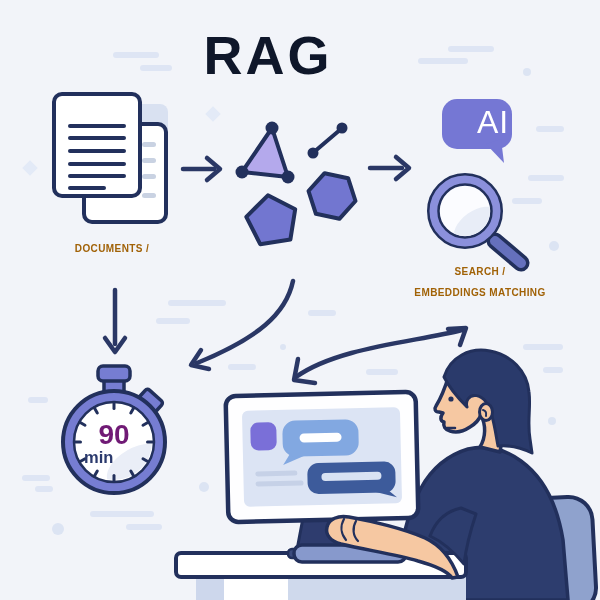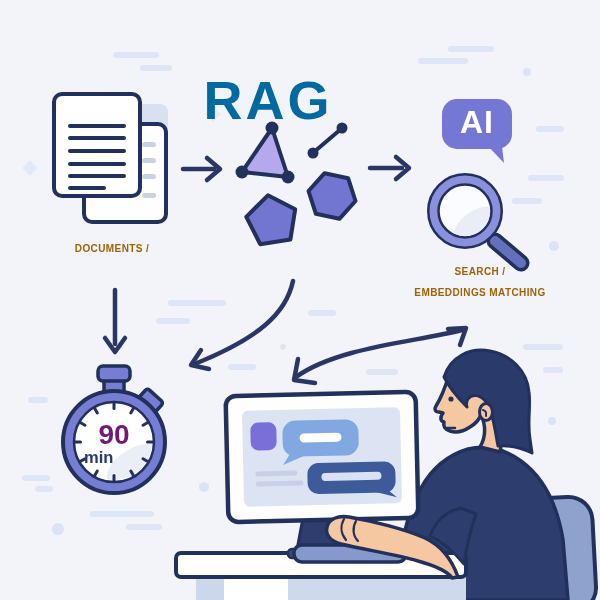--- a/index.html
+++ b/index.html
@@ -1,28 +1,28 @@
 <!DOCTYPE html>
 <html><head>
 <meta charset="utf-8">
 <style>
   html,body{margin:0;padding:0;}
   body{width:600px;height:600px;font-family:"Liberation Sans",sans-serif;}
   .canvas{position:relative;width:600px;height:600px;background:#f2f4f9;overflow:hidden;}
   .abs{position:absolute;}
   svg.scene{position:absolute;left:0;top:0;}
   .title{left:0;top:24px;width:536px;text-align:center;font-size:54px;font-weight:800;
-         letter-spacing:3px;color:#0369a1;margin-top:45px;}
+         letter-spacing:3px;color:#0f172a;}
   .node-label{position:absolute;text-align:center;font-size:10px;font-weight:800;
               letter-spacing:.4px;line-height:20.5px;color:#a16207;}
   .lbl-documents{left:12px;top:239px;width:200px;}
   .lbl-embeddings{left:217px;top:256px;width:160px;}
   .lbl-search{left:368px;top:262px;width:224px;}
-  .ai-text{left:442px;top:104px;width:70px;text-align:center;font-size:32px;font-weight:700;
-           letter-spacing:1px;color:#ffffff;}
+  .ai-text{left:442px;top:104px;width:70px;text-align:center;font-size:32px;font-weight:400;
+           letter-spacing:1px;color:#ffffff;padding-left:16px;}
   .sw-90{left:84px;top:419px;width:60px;text-align:center;font-size:28px;font-weight:800;color:#701a75;}
   .sw-min{left:84px;top:448px;width:60px;text-align:left;font-size:16.5px;font-weight:800;color:#2b3a6d;}
 </style>
 </head>
 <body>
 
 <div class="canvas">
 
 <svg class="scene" width="600" height="600" viewBox="0 0 600 600">
 

